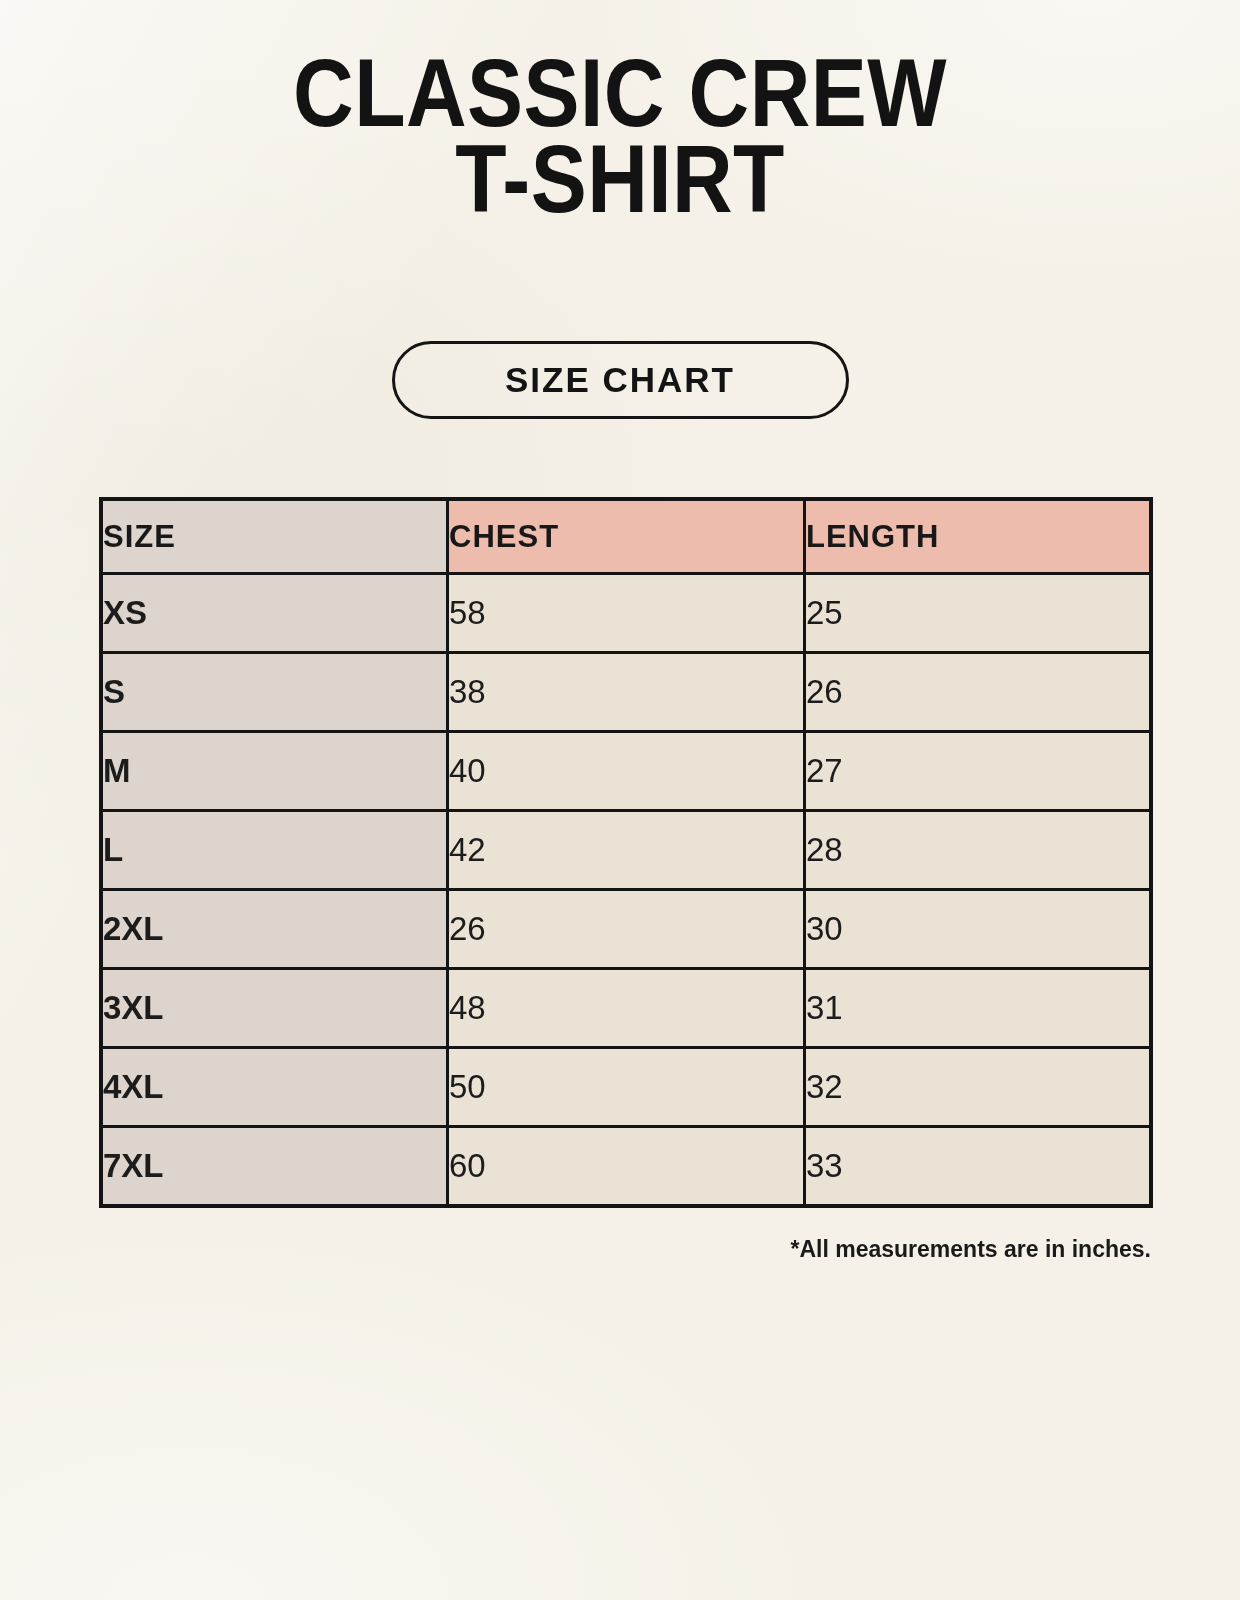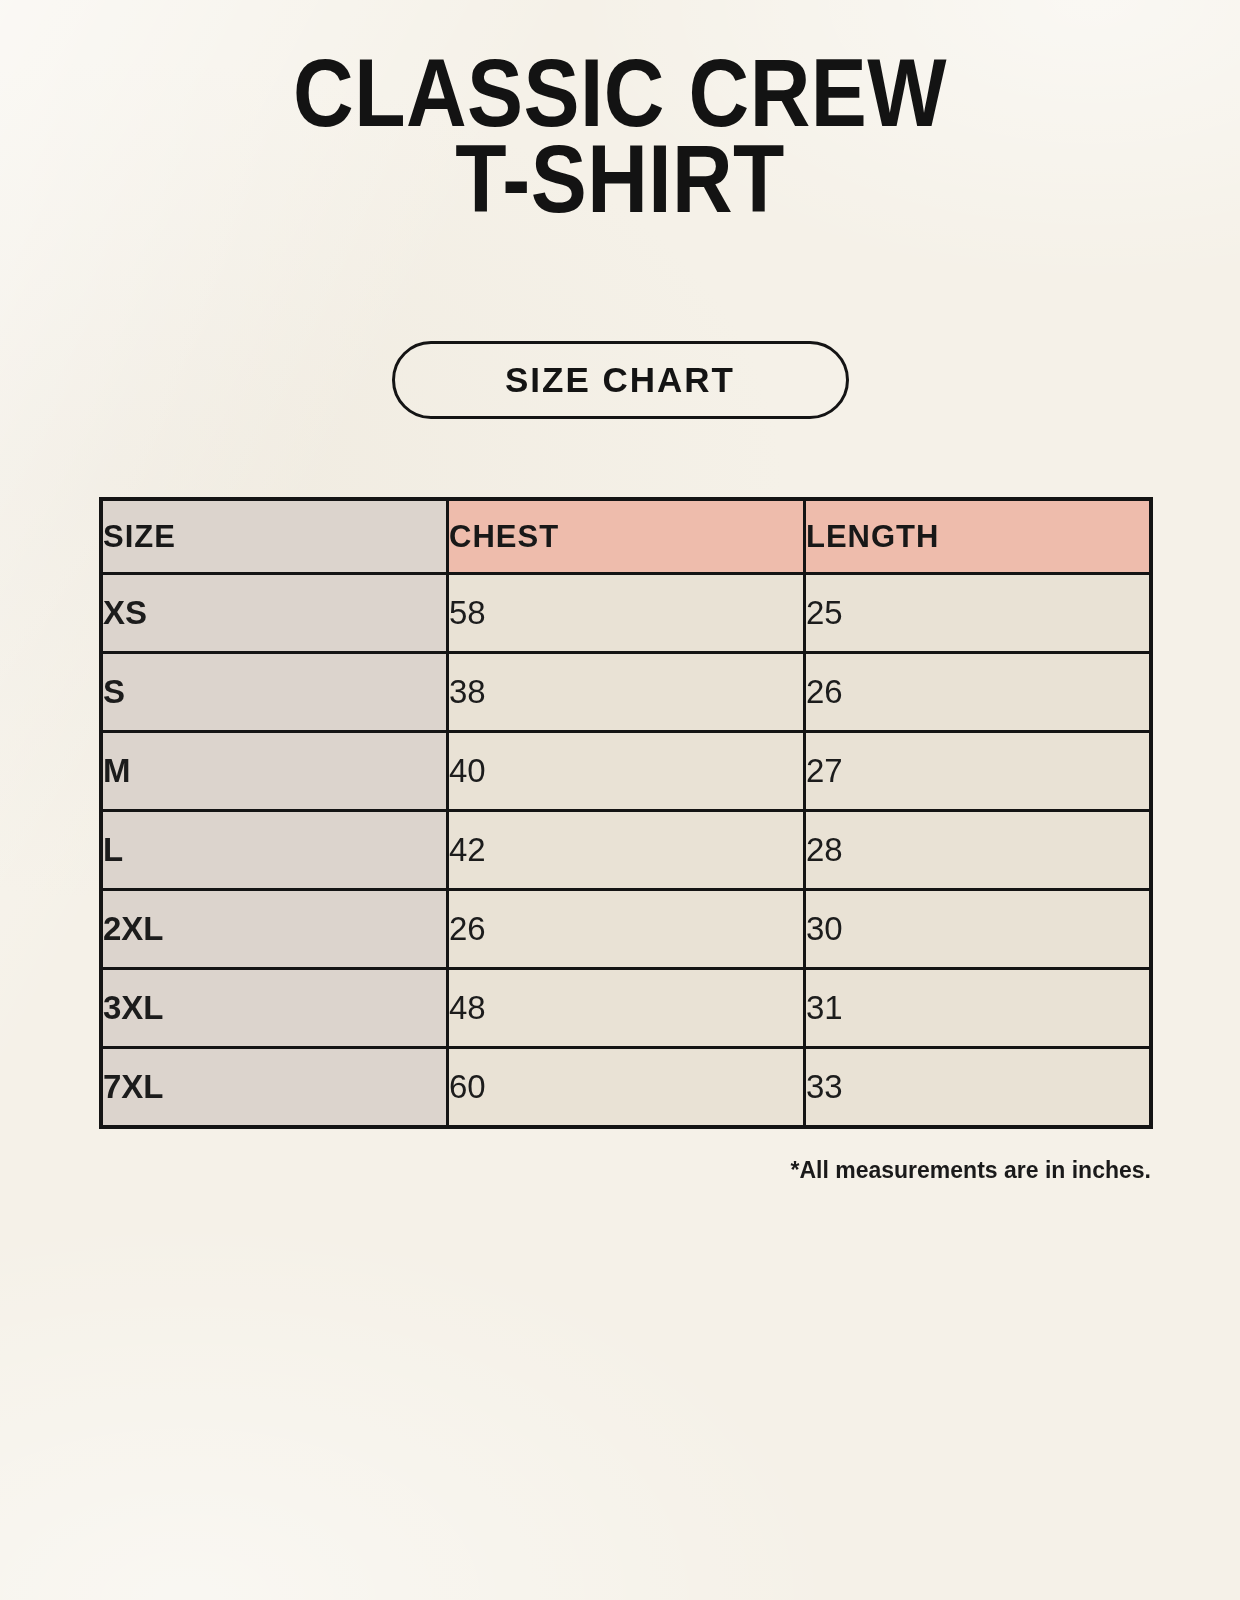--- a/index.html
+++ b/index.html
@@ -151,20 +151,25 @@
     <td>26</td>
     <td>30</td>
   </tr>
 
   <tr>
     <td>3XL</td>
     <td>48</td>
     <td>31</td>
   </tr>
 
+  <tr>
+    <td>4XL</td>
+    <td>50</td>
+    <td>32</td>
+  </tr>
 
 
 
   <tr>
     <td>7XL</td>
     <td>60</td>
     <td>33</td>
   </tr>
 </tbody>
 </table>

